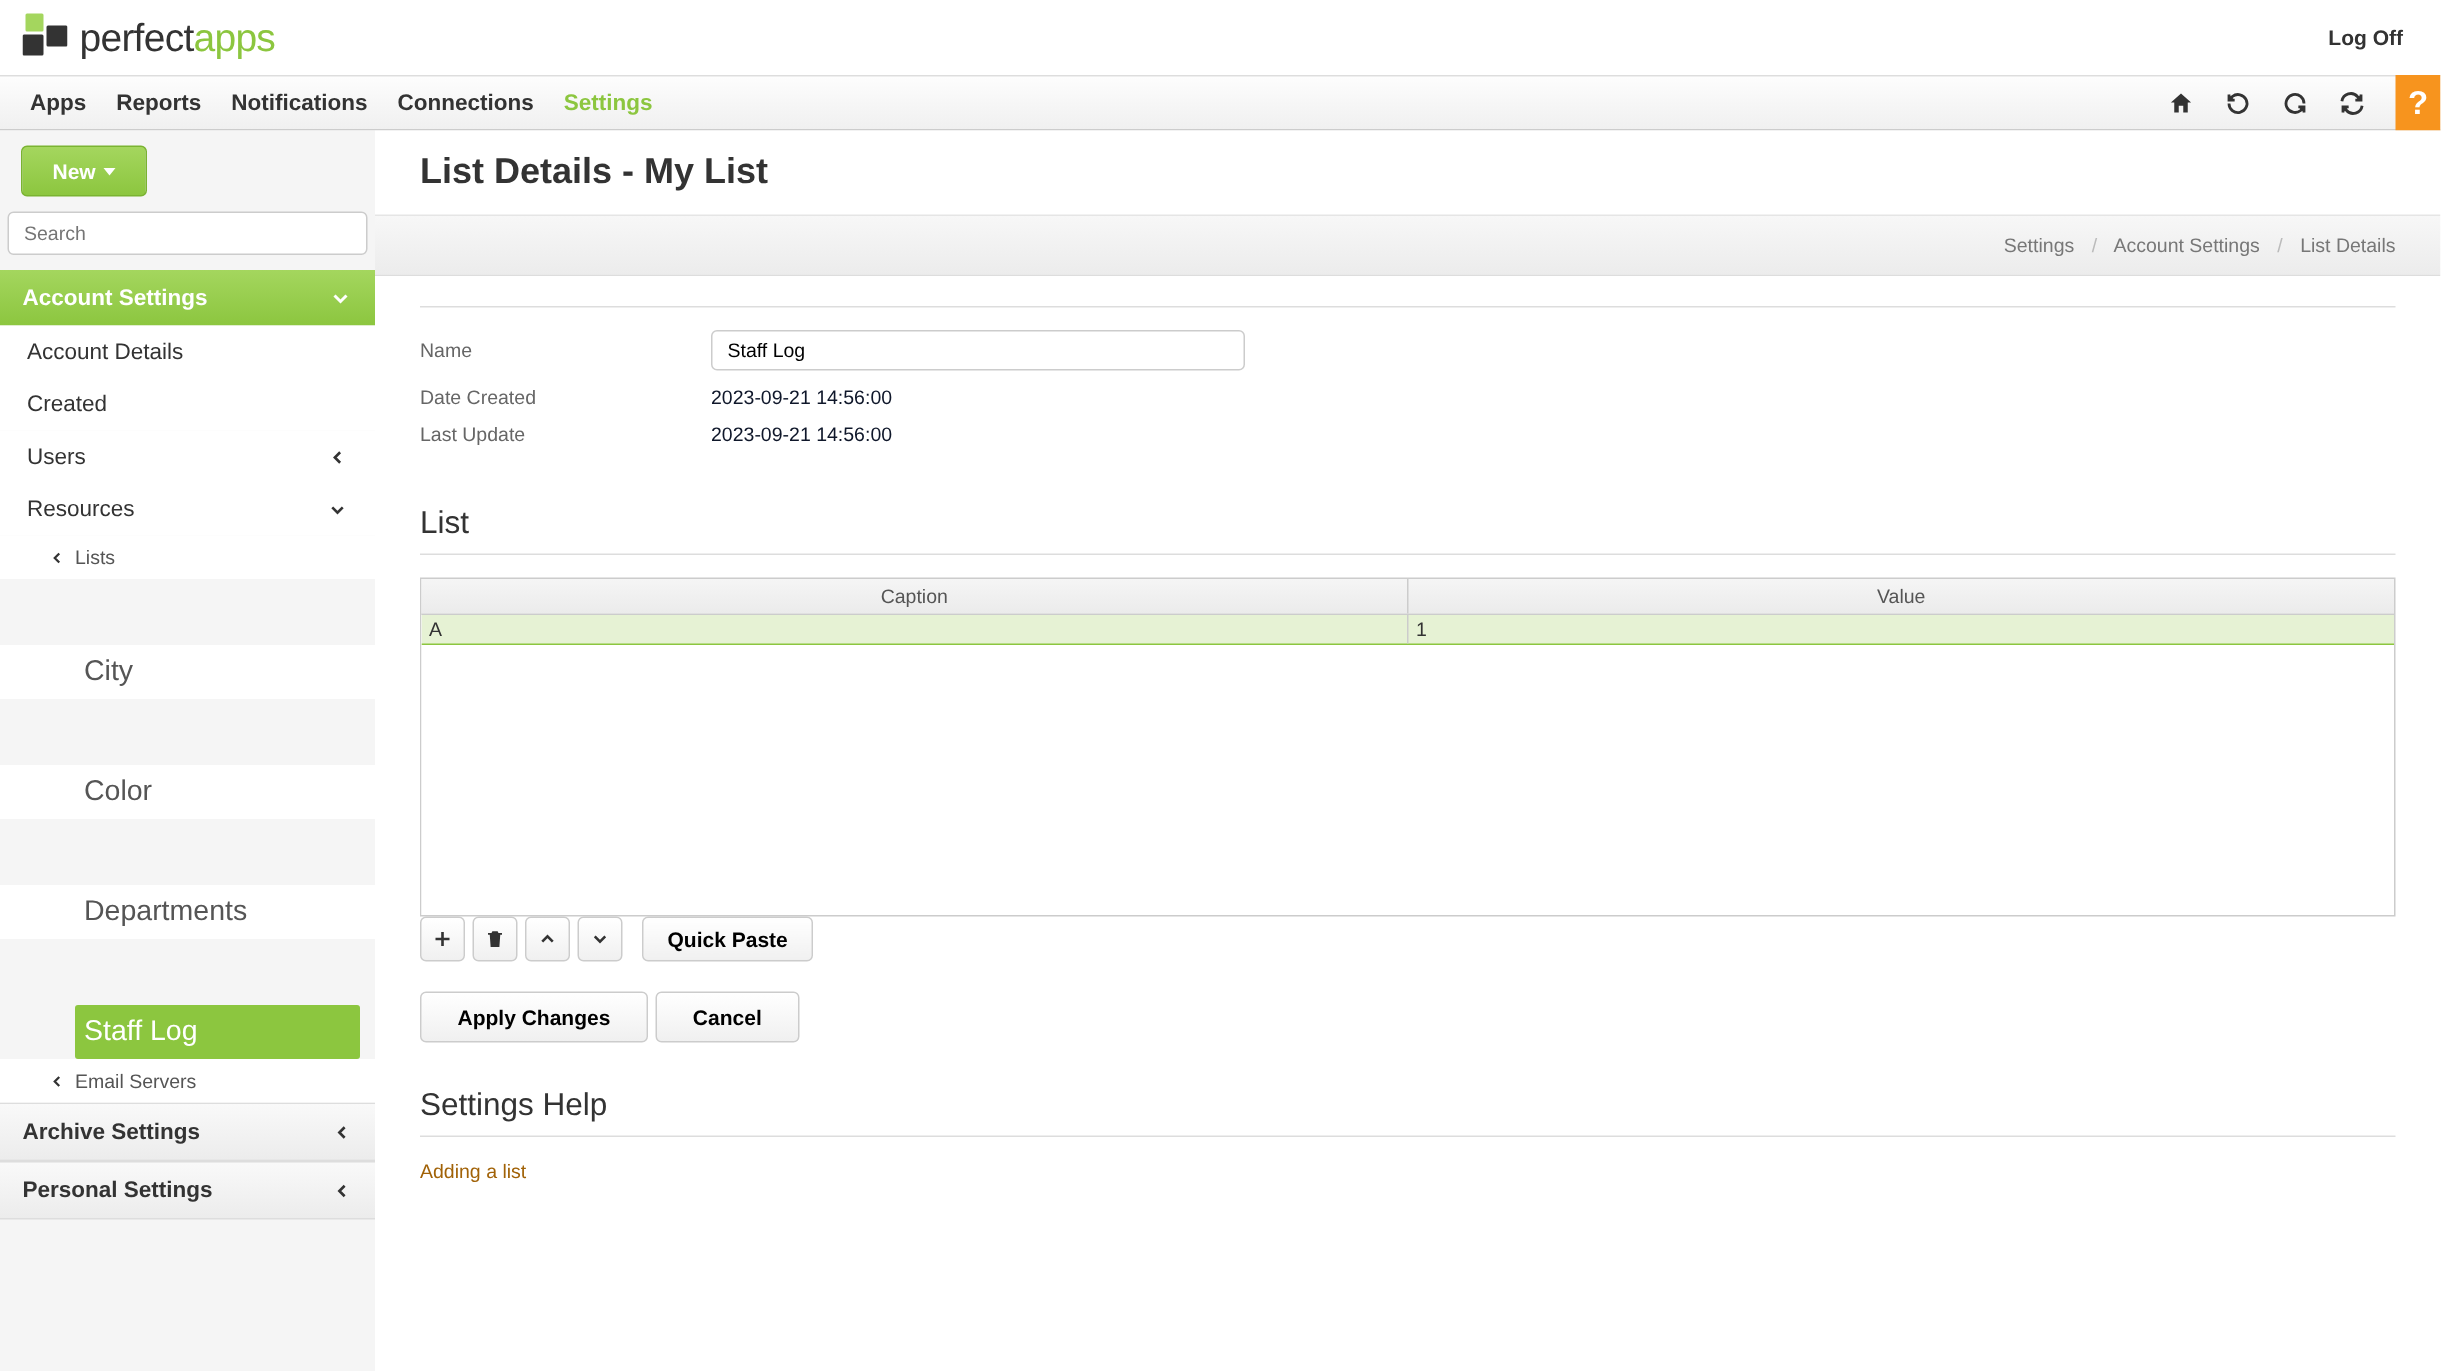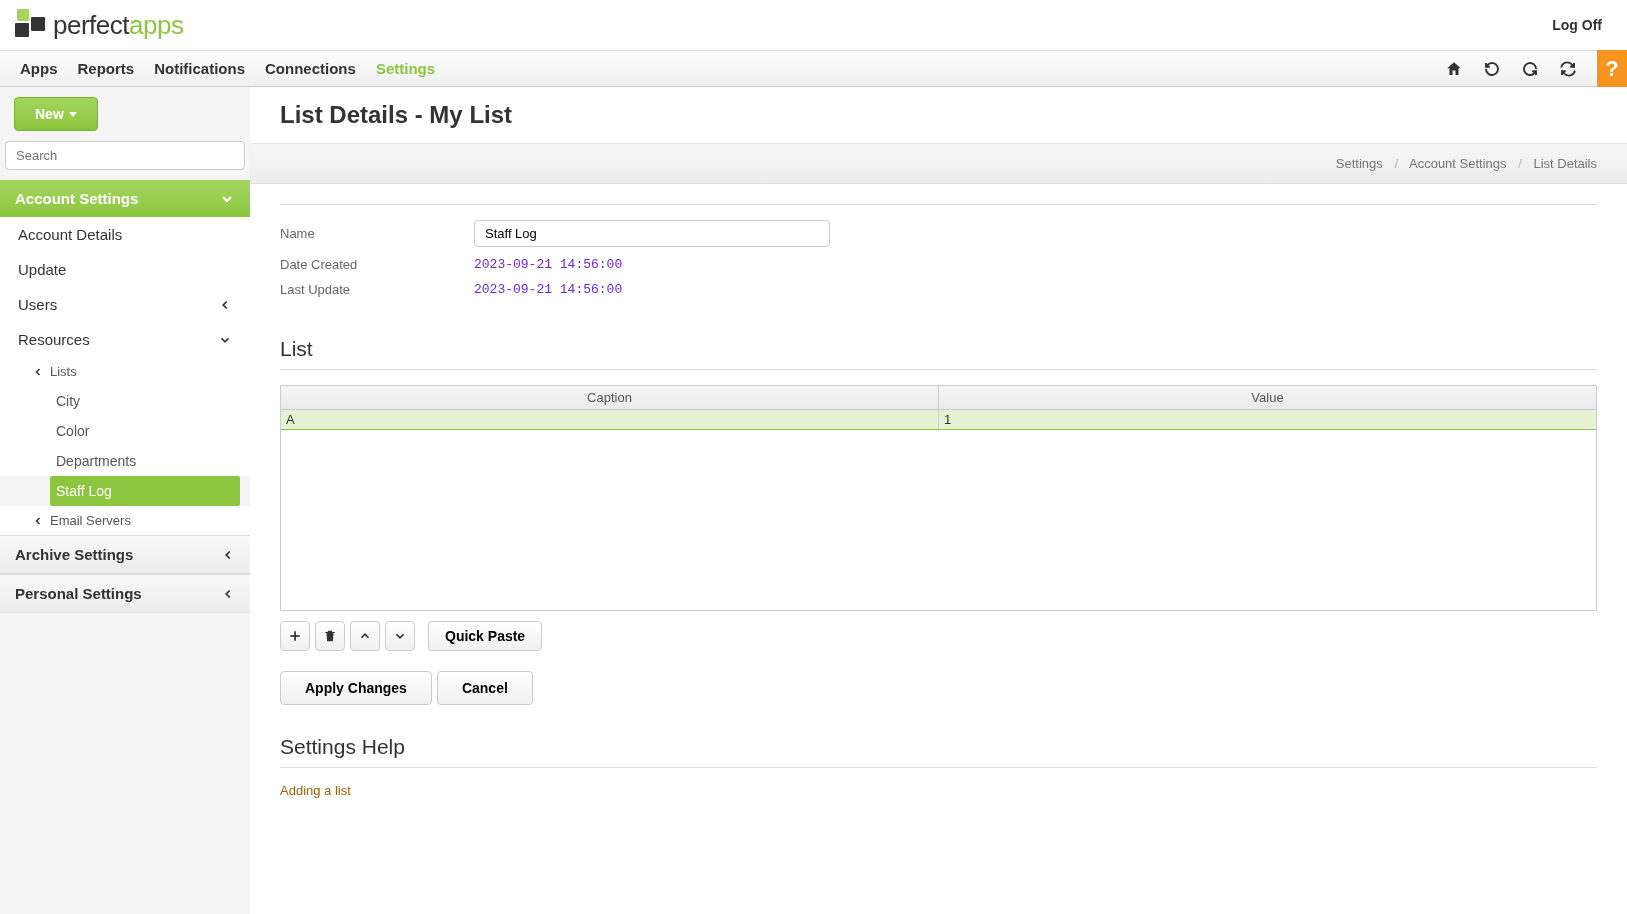--- a/index.html
+++ b/index.html
@@ -31,51 +31,51 @@
     .new-btn-wrap { padding: 10px 14px; }
     .new-btn { background: linear-gradient(to bottom, #a4d65e, #8cc63f); color: #fff; border: 1px solid #7ab331; border-radius: 4px; padding: 8px 20px; font-weight: bold; font-size: 14px; cursor: pointer; display:inline-flex; align-items:center; gap:5px;}
     .new-btn .caret { width:0; height:0; border-left:4px solid transparent; border-right:4px solid transparent; border-top:5px solid #fff; }
     .search-wrap { padding: 0 5px 10px 5px; }
     .search-input { width: 100%; padding: 6px 10px; border: 1px solid #ccc; border-radius: 4px; font-size: 13px; }
     .side-header { background: linear-gradient(to bottom, #a4d65e, #8cc63f); color: #fff; padding: 10px 15px; font-weight: bold; font-size: 15px; display: flex; justify-content: space-between; align-items: center; cursor: pointer; }
     .side-header.gray { background: linear-gradient(to bottom, #f9f9f9, #ececec); color: #333; border-top: 1px solid #ddd; border-bottom: 1px solid #ddd; }
     .side-item { padding: 9px 18px; font-size: 15px; cursor: pointer; display: flex; justify-content: space-between; align-items: center; background:#fff; }
     .side-sub { padding: 7px 0 7px 50px; font-size: 13px; cursor: pointer; color:#555; display:flex; align-items:center; gap:8px; background:#fff; position:relative;}
     .side-sub .chev-back { position:absolute; left:32px; }
-    .side-sub2 { padding: 7px 0 7px 56px; font-size: 14px; cursor: pointer; color:#555; background:#fff;}
+    .side-sub2 { padding: 7px 0 7px 56px; font-size: 19px; cursor: pointer; color:#555; background:#fff;margin-top:44px;}
     .side-sub2.active { background: #8cc63f; color: #fff; margin-left:50px; margin-right:10px; padding-left:6px; border-radius:2px;}
     
     .chev { font-size: 16px; }
     
     
     .page-title { font-size: 24px; font-weight: bold; padding: 14px 30px; }
     .breadcrumb { padding: 12px 30px; background: linear-gradient(to bottom, #f7f7f7, #ececec); border-top: 1px solid #e5e5e5; border-bottom: 1px solid #ddd; font-size: 13px; color: #777; text-align: right; }
     .breadcrumb span { color: #777; }
     .breadcrumb .sep { margin: 0 8px; color: #bbb; }
     
     .section { padding: 20px 30px 10px 30px; }
     .section h3 { font-size: 21px; font-weight: normal; margin-bottom: 8px; }
     .section hr { border: none; border-top: 1px solid #ddd; margin-bottom: 15px; }
     
     .field-row { display: flex; align-items: center; margin-bottom: 10px; font-size: 13px; }
     .field-label { width: 194px; color: #666; }
-    .field-value { color: #6d28d9; font-family: Liberation Mono, monospace; }
+    .field-value { color: #0f172a; }
     .text-input { width: 356px; padding: 5px 10px; border: 1px solid #ccc; border-radius: 4px; font-size: 13px; }
     
     
     .list-table { border: 1px solid #ccc; width: 100%; }
     .list-head { display: flex; background: linear-gradient(to bottom, #f5f5f5, #ebebeb); border-bottom: 1px solid #ccc; }
     .list-col { flex: 1; text-align: center; padding: 4px; font-size: 13px; color: #555; border-right:1px solid #ccc; }
     .list-col:last-child{border-right:none;}
     .list-body { height: 200px; background: #fff; overflow:auto;}
     .list-row { display: flex; background: #e6f2d4; border-bottom: 1px solid #8cc63f; }
     .list-cell { flex: 1; padding: 2px 5px; font-size: 13px; border-right:1px solid #ccc;}
     .list-cell:last-child{border-right:none;}
     
-    .table-actions { display: flex; gap: 5px; margin-top: 10px; align-items:center;}
+    .table-actions { display: flex; gap: 5px; align-items:center;}
     .icon-btn { width: 30px; height: 30px; border: 1px solid #ccc; background: linear-gradient(to bottom, #fff, #f0f0f0); border-radius: 4px; cursor: pointer; display: flex; align-items: center; justify-content: center; font-size: 16px; font-weight:bold;}
     .text-btn { padding: 6px 16px; border: 1px solid #ccc; background: linear-gradient(to bottom, #fff, #f0f0f0); border-radius: 4px; cursor: pointer; font-size: 14px; font-weight:bold; margin-left:8px;}
     
     .form-actions { display: flex; gap: 5px; margin-top: 20px; }
     .action-btn { padding: 8px 24px; border: 1px solid #ccc; background: linear-gradient(to bottom, #fff, #f0f0f0); border-radius: 4px; cursor: pointer; font-size: 14px; font-weight:bold;}
     
     .help-section { padding: 20px 30px; }
     .help-section h3 { font-size: 21px; font-weight: normal; margin-bottom: 8px; }
     .help-section hr { border: none; border-top: 1px solid #ddd; margin-bottom: 15px; }
     .help-link { color: #a16207; font-size: 13px; cursor: pointer; }
@@ -156,21 +156,21 @@
       <span class="chev">
         <svg width="16" height="16" viewBox="0 0 24 24" fill="none" stroke="#fff" stroke-width="3">
             <polyline points="6 9 12 15 18 9"></polyline>
           </svg>
       </span>
     </div>
     <div class="side-item">
         <span>Account Details</span>
       </div>
     <div class="side-item">
-        <span>Update</span>
+        <span>Created</span>
       </div>
     <div class="side-item">
       <span>Users</span>
       <span class="chev">
           <svg width="14" height="14" viewBox="0 0 24 24" fill="none" stroke="#333" stroke-width="3">
             <polyline points="15 18 9 12 15 6"></polyline>
           </svg>
         </span>
     </div>
     <div class="side-item">

